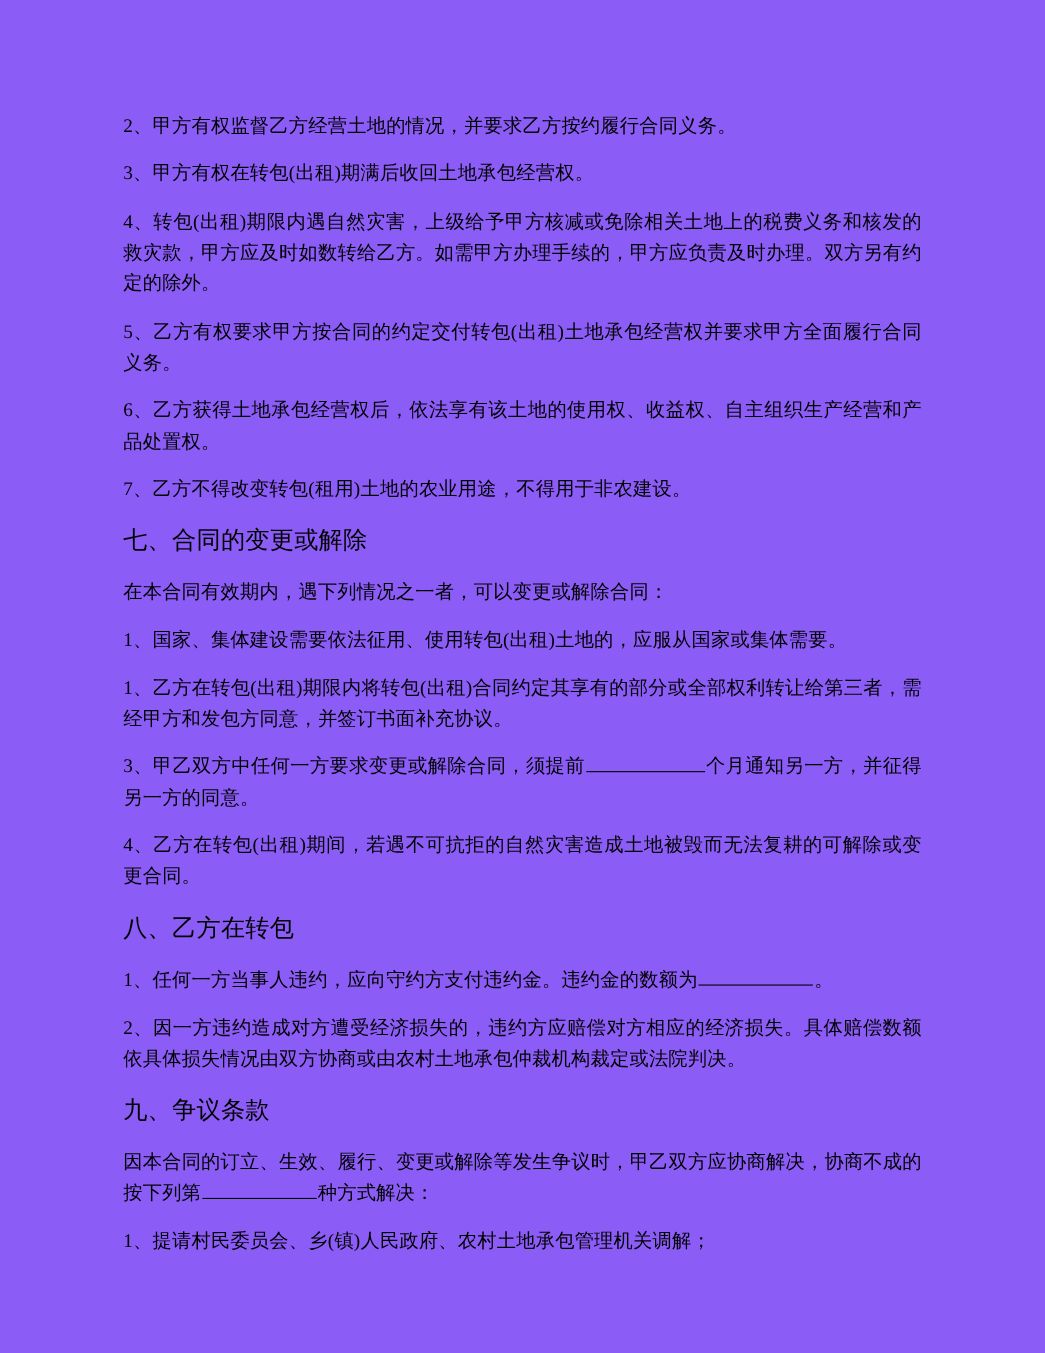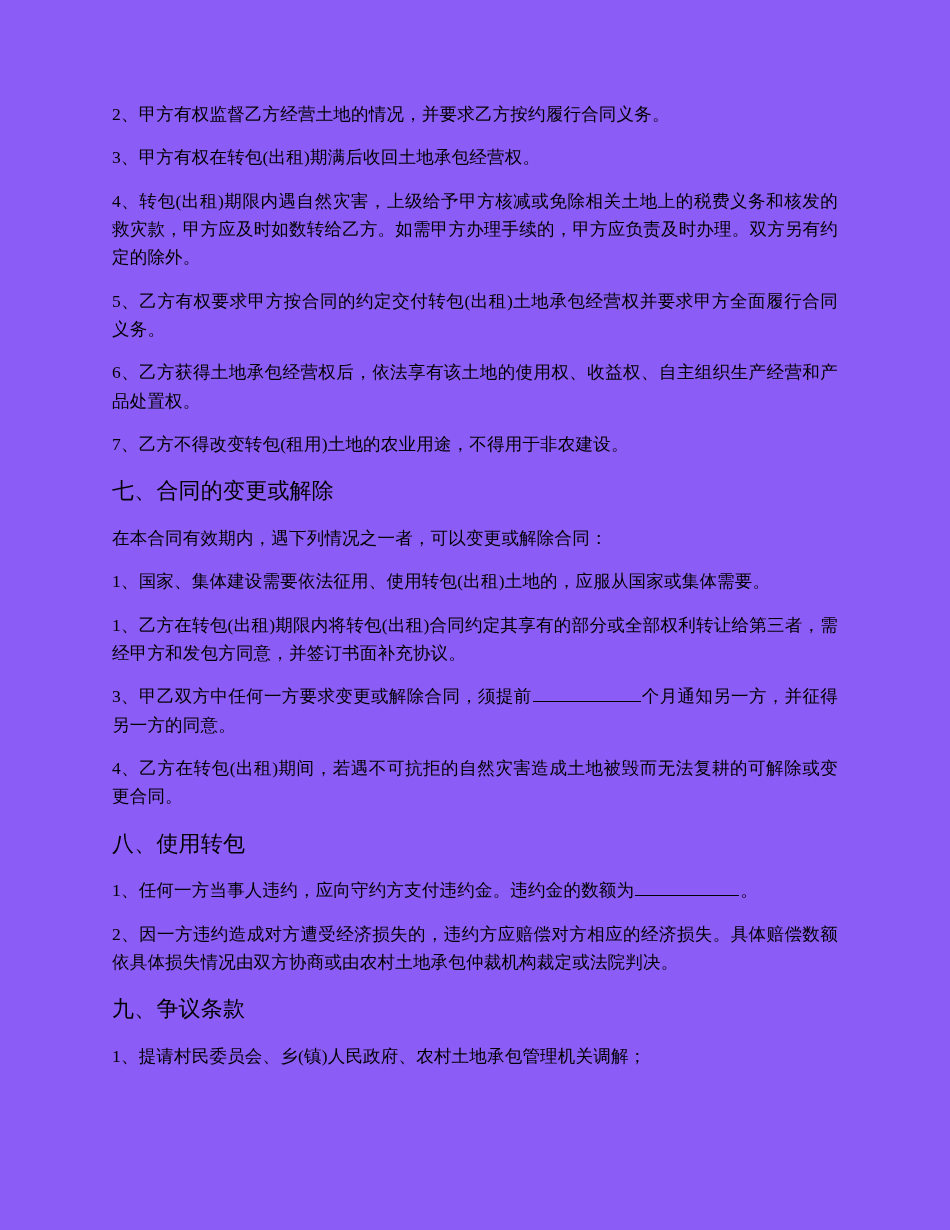--- a/index.html
+++ b/index.html
@@ -74,25 +74,26 @@
     <p class="para">在本合同有效期内，遇下列情况之一者，可以变更或解除合同：</p>
 
     <p class="para">1、国家、集体建设需要依法征用、使用转包(出租)土地的，应服从国家或集体需要。</p>
 
     <p class="para">1、乙方在转包(出租)期限内将转包(出租)合同约定其享有的部分或全部权利转让给第三者，需经甲方和发包方同意，并签订书面补充协议。</p>
 
     <p class="para"><span>3、甲乙双方中任何一方要求变更或解除合同，须提前</span><span class="blank"></span><span>个月通知另一方，并征得另一方的同意。</span></p>
 
     <p class="para">4、乙方在转包(出租)期间，若遇不可抗拒的自然灾害造成土地被毁而无法复耕的可解除或变更合同。</p>
 
-    <p class="heading">八、使用转包</p>
+    <p class="heading">八、乙方在转包</p>
 
     <p class="para"><span>1、任何一方当事人违约，应向守约方支付违约金。违约金的数额为</span><span class="blank short"></span><span>。</span></p>
 
     <p class="para">2、因一方违约造成对方遭受经济损失的，违约方应赔偿对方相应的经济损失。具体赔偿数额依具体损失情况由双方协商或由农村土地承包仲裁机构裁定或法院判决。</p>
 
     <p class="heading">九、争议条款</p>
 
+    <p class="para"><span>因本合同的订立、生效、履行、变更或解除等发生争议时，甲乙双方应协商解决，协商不成的按下列第</span><span class="blank short"></span><span>种方式解决：</span></p>
 
     <p class="para">1、提请村民委员会、乡(镇)人民政府、农村土地承包管理机关调解；</p>
 
   </div>
 </div>
 
 </body></html>

